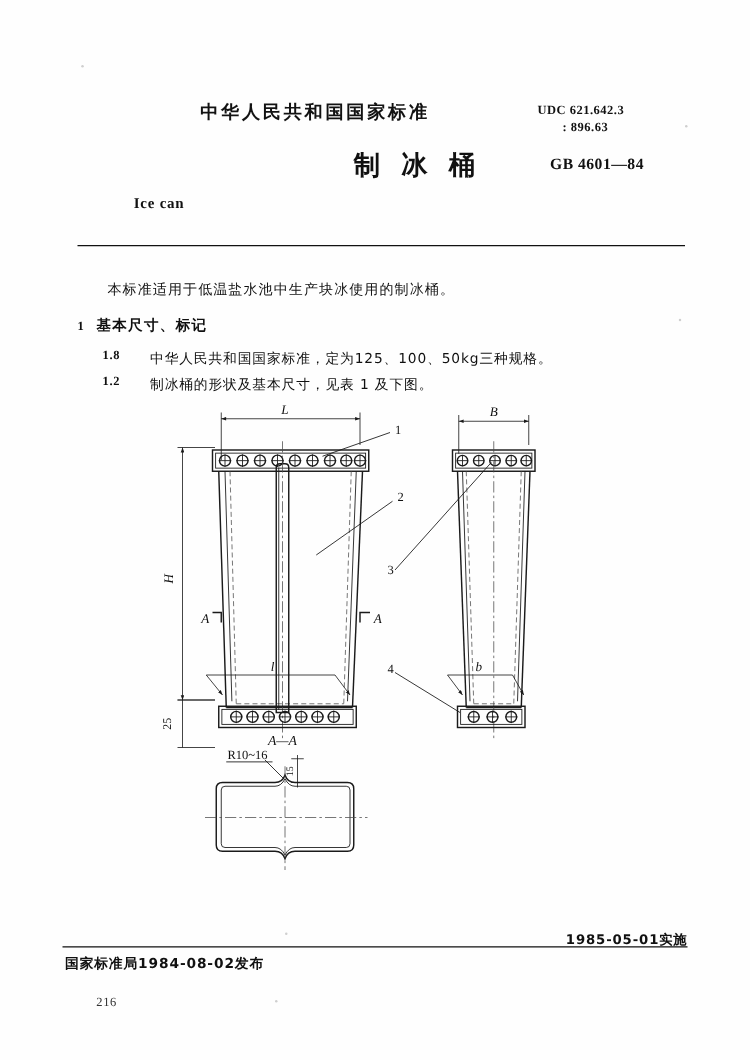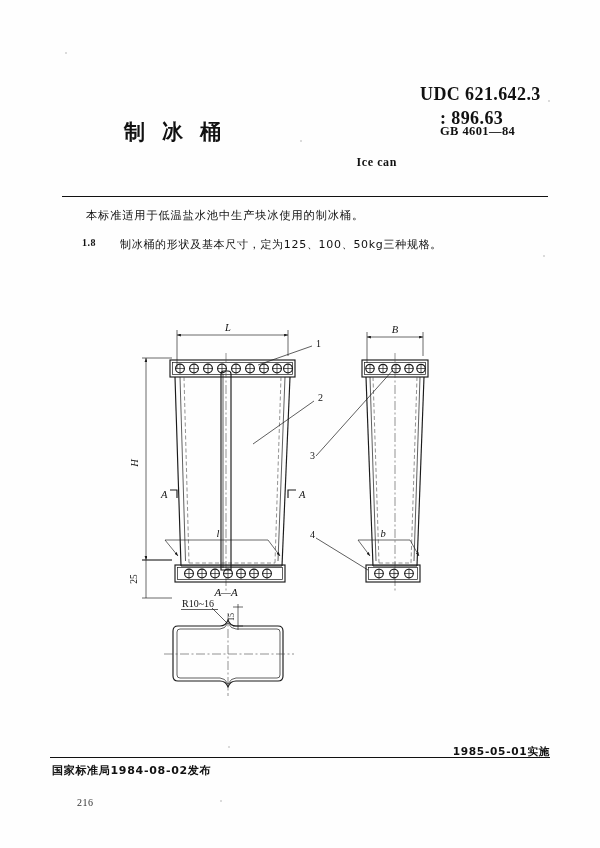--- a/index.html
+++ b/index.html
@@ -40,46 +40,46 @@
     font-size: 14.5px;
     font-weight: 700;
     letter-spacing: 2.2px;
     color: #121212;
   }
   .title-cn {
     position: absolute;
     left: 45px;
     top: 48px;
     width: 290px;
-    text-align: left;
+    text-align: right;
     font-family: "DejaVu Sans", sans-serif;
     font-size: 21px;
     font-weight: 700;
     letter-spacing: 17px;
     text-indent: 17px;
     color: #111111;
   }
   .title-en {
     position: absolute;
     left: 45px;
     top: 85px;
     width: 290px;
-    text-align: right;
+    text-align: left;
     font-family: "Liberation Serif", serif;
     font-size: 12px;
     font-weight: 700;
     letter-spacing: 0.6px;
     color: #111111;
   }
   .udc {
     position: absolute;
-    left: 358px;
+    left: 368px;
     top: 12px;
     font-family: "Liberation Serif", serif;
-    font-size: 18px;
+    font-size: 10px;
     font-weight: 700;
     letter-spacing: 0.4px;
     color: #111111;
     line-height: 1.35;
   }
   .udc .udc-line2 {
     display: block;
     padding-left: 20px;
   }
   .stdno {
@@ -107,21 +107,21 @@
     position: absolute;
     left: 62px;
     top: 208px;
     width: 486px;
     font-family: "DejaVu Sans", sans-serif;
     color: #101010;
   }
   .para-intro {
     font-size: 11.2px;
     letter-spacing: 0.9px;
-    margin: 0 0 14px 24px;
+    margin: 16px 0 14px 24px;
   }
   .clause-h {
     font-size: 11.6px;
     font-weight: 700;
     letter-spacing: 1.1px;
     margin: 0 0 11px 0;
   }
   .clause-h .num { margin-right: 9px; }
   .sub {
     font-size: 11px;
@@ -197,41 +197,49 @@
 <div class="page">
 
   <div class="speck" style="left:65px;top:52px;width:2px;height:2px;"></div>
   <div class="speck" style="left:548px;top:100px;width:2px;height:2px;"></div>
   <div class="speck" style="left:300px;top:140px;width:2px;height:2px;"></div>
   <div class="speck" style="left:543px;top:255px;width:2px;height:2px;"></div>
   <div class="speck" style="left:228px;top:746px;width:2px;height:2px;"></div>
   <div class="speck" style="left:220px;top:800px;width:2px;height:2px;"></div>
 
   <div class="header">
+    <div class="std-org">中华人民共和国国家标准</div>
     <div class="title-cn">制冰桶</div>
     <div class="title-en">Ice can</div>
 
     <div class="udc">
       <span>UDC 621.642.3</span>
       <span class="udc-line2">: 896.63</span>
     </div>
     <div class="stdno">GB 4601—84</div>
   </div>
 
   <div class="rule-top"></div>
 
   <div class="body-text">
     <p class="para-intro">本标准适用于低温盐水池中生产块冰使用的制冰桶。</p>
 
+    <p class="clause-h">
+      <span class="num">1</span><span>基本尺寸、标记</span>
+    </p>
 
     <div class="sub">
       <span class="num">1.8</span>
-      <span>制冰桶的形状及基本尺寸，定为125、100、50kg三种规格。</span>
+      <span>中华人民共和国国家标准，定为125、100、50kg三种规格。</span>
     </div>
 
+    <div class="sub">
+      <span class="num">1.2</span>
+      <span>制冰桶的形状及基本尺寸，见表 1 及下图。</span>
+    </div>
   </div>
 
   <div class="drawing">
     <svg width="400" height="400" viewBox="0 0 400 400">
       <defs>
         <style>
           .sl  { stroke:#1a1a1a; fill:none; stroke-width:1.15; }
           .slt { stroke:#1a1a1a; fill:none; stroke-width:0.7; }
           .dsh { stroke:#4a4a4a; fill:none; stroke-width:0.6; stroke-dasharray:4 2.5; }
           .ctr { stroke:#4a4a4a; fill:none; stroke-width:0.6; stroke-dasharray:9 2.5 2 2.5; }

